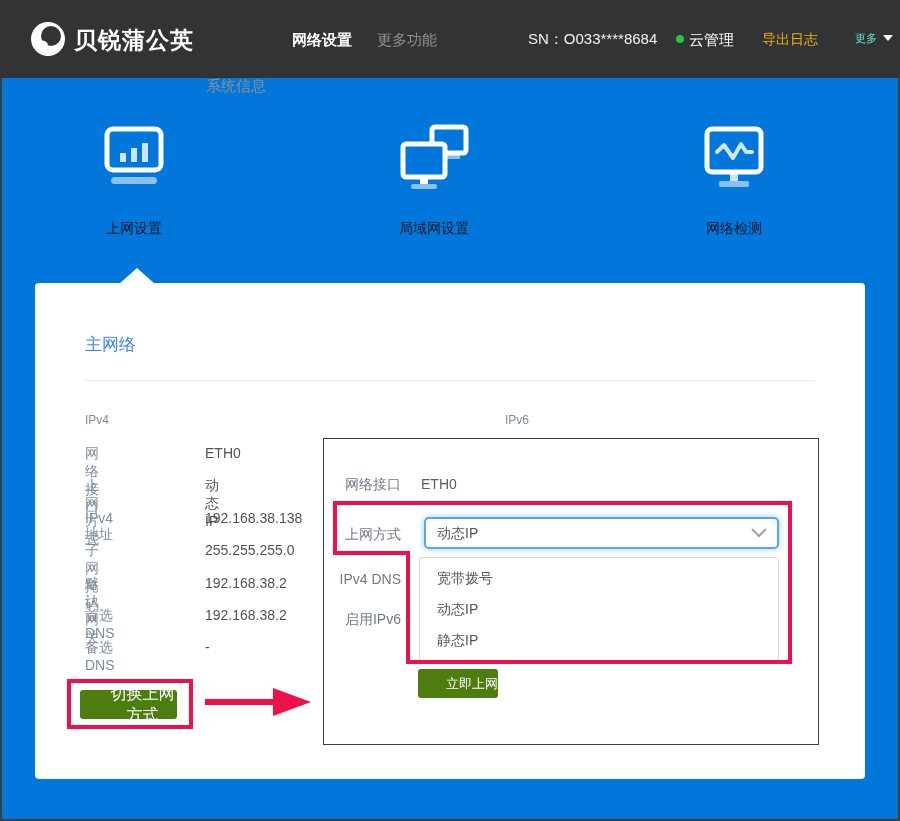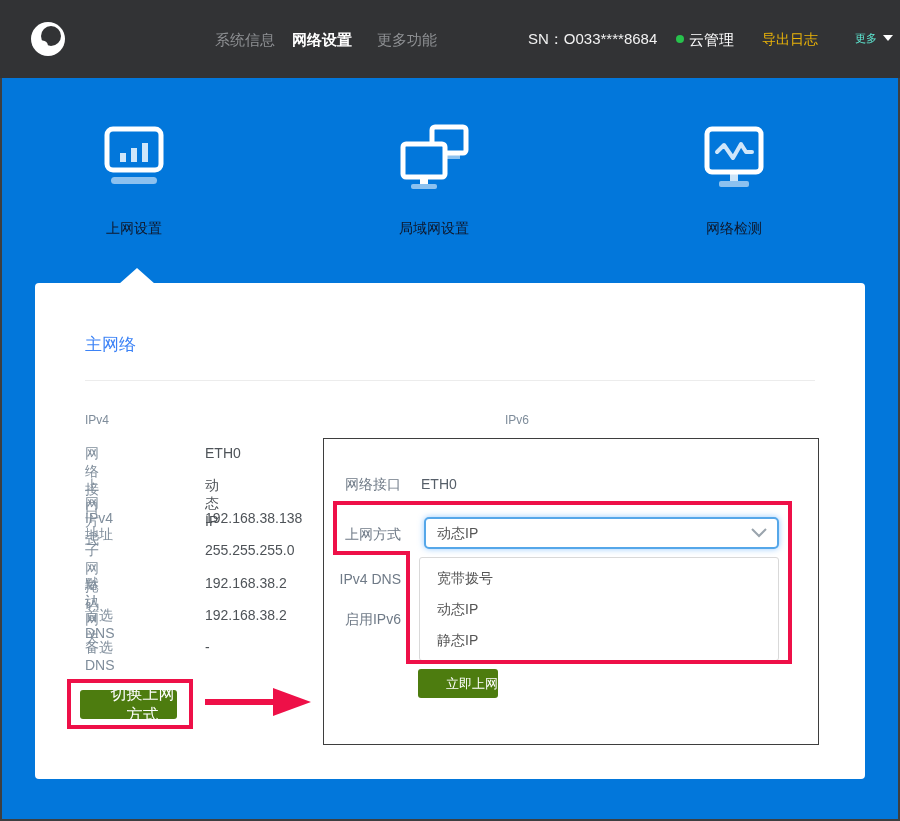--- a/index.html
+++ b/index.html
@@ -7,21 +7,21 @@
   body { font-family:"Liberation Sans","DejaVu Sans",sans-serif; }
   .page { position:relative; width:900px; height:821px; overflow:hidden;
           background:#0277DB; box-shadow: inset 0 0 0 2px #3d3f41; }
 
   
   .header { position:absolute; left:0; top:0; width:900px; height:78px; background:#323335; }
   .logo { position:absolute; left:30px; top:21px; width:36px; height:36px; }
   .logo-text { position:absolute; left:74px; top:25px; color:#fff; font-size:23px; font-weight:600; letter-spacing:1px; }
   .hnav { position:absolute; top:31px; font-size:15px; color:#8e9093; cursor:pointer; }
   .hnav.active { color:#fff; font-weight:bold; }
-  .n0{left:215px;} .n1{left:292px;} .n2{left:377px;}
+  .n0{left:206px;margin-top:46px;} .n1{left:292px;} .n2{left:377px;}
   .sn { position:absolute; left:528px; top:30px; color:#f2f2f2; font-size:15px; }
   .cloud { position:absolute; left:676px; top:31px; color:#fff; font-size:15px; cursor:pointer; }
   .dot { display:inline-block; width:8px; height:8px; border-radius:50%; background:#27c24c; margin-right:5px; vertical-align:2px; }
   .hexport { position:absolute; left:762px; top:31px; color:#eab308; font-size:14px; cursor:pointer; }
   .hmore { position:absolute; left:855px; top:31px; color:#5eead4; font-size:11px; cursor:pointer; }
   .caret-down { display:inline-block; width:0; height:0; border-left:5px solid transparent;
                 border-right:5px solid transparent; border-top:6px solid #fff; margin-left:6px; vertical-align:1px;}
 
   
   .tab { position:absolute; top:118px; width:160px; text-align:center; cursor:pointer; }
@@ -65,20 +65,21 @@
 <body>
 
 <div class="page">
 
   <div class="header">
     <svg class="logo" viewBox="0 0 36 36">
       <circle cx="18" cy="18" r="17" fill="#ffffff"></circle>
       <circle cx="21" cy="15" r="10" fill="#323335"></circle>
       <circle cx="12.5" cy="25" r="5.5" fill="#ffffff"></circle>
     </svg>
+    <div class="logo-text">贝锐蒲公英</div>
 
     <span class="hnav n0">系统信息</span>
     <span class="hnav n1 active">网络设置</span>
     <span class="hnav n2">更多功能</span>
 
     <span class="sn">SN：O033****8684</span>
     <span class="cloud"><span class="dot"></span><span>云管理</span></span>
     <span class="hexport">导出日志</span>
     <span class="hmore"><span>更多</span><span class="caret-down"></span></span>
   </div>

